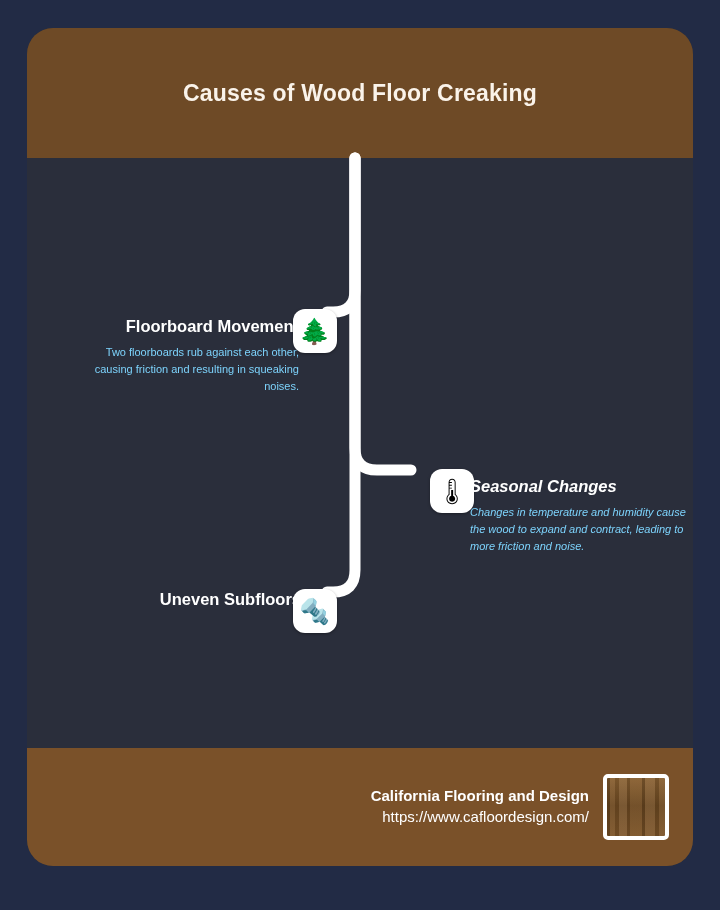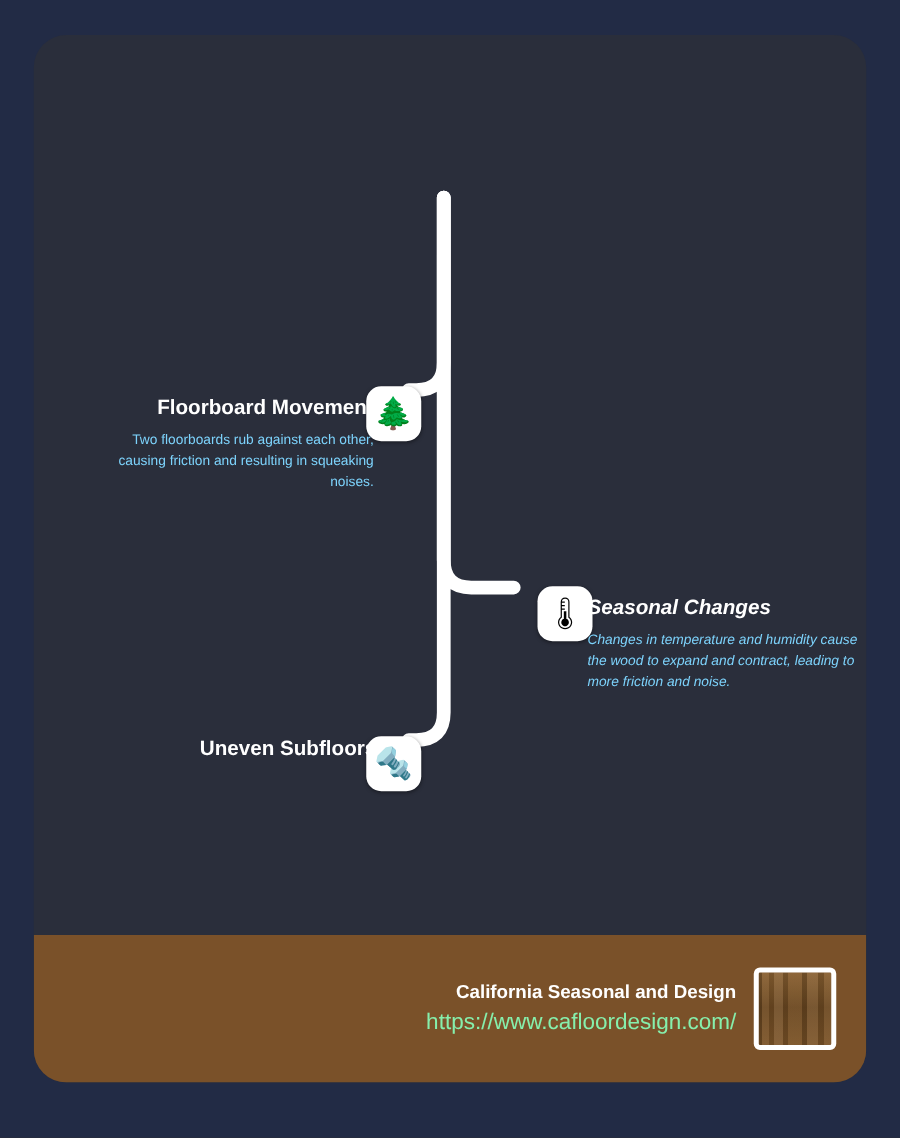--- a/index.html
+++ b/index.html
@@ -58,22 +58,22 @@
     text-align: right;
     margin-right: 14px;
   }
   .footer-brand {
     color: #FFFFFF;
     font-size: 15px;
     font-weight: bold;
     line-height: 1.35;
   }
   .footer-url {
-    color: #86efac;
-    font-size: 18px;
+    color: #ffffff;
+    font-size: 15px;
     line-height: 1.45;
   }
   .footer-logo {
     width: 66px;
     height: 66px;
     border: 4px solid #FFFFFF;
     border-radius: 5px;
     box-sizing: border-box;
     background:
       linear-gradient(90deg, rgba(0,0,0,0.22) 0 5%, rgba(255,255,255,0.05) 5% 14%,
@@ -137,20 +137,23 @@
   #node-2 .icon-badge { left: 403px; top: 441px; }
   #node-2 .node-text  { left: 443px; top: 448px; font-style: italic; }
   #node-3 .icon-badge { left: 266px; top: 561px; }
   #node-3 .node-text  { left: 26px;  top: 561px; }
 </style>
 </head>
 <body>
 
 <div class="infographic-card">
 
+  <div class="header-band">
+    <div class="header-title">Causes of Wood Floor Creaking</div>
+  </div>
 
   <svg class="connector-svg" viewBox="0 0 666 838">
 
     <path d="M328,130 L328,262 Q328,284 306,284 L300,284" fill="none" stroke="#FFFFFF" stroke-width="11" stroke-linecap="round"></path>
     <path d="M328,130 L328,420 Q328,442 350,442 L384,442" fill="none" stroke="#FFFFFF" stroke-width="11" stroke-linecap="round"></path>
     <path d="M328,130 L328,542 Q328,564 306,564 L300,564" fill="none" stroke="#FFFFFF" stroke-width="11" stroke-linecap="round"></path>
   </svg>
 
   <div class="node" id="node-1">
     <div class="icon-badge">🌲</div>
@@ -170,19 +173,19 @@
 
   <div class="node" id="node-3">
     <div class="icon-badge">🔩</div>
     <div class="node-text align-right">
       <div class="node-title">Uneven Subfloors</div>
     </div>
   </div>
 
   <div class="footer-band">
     <div class="footer-text">
-      <div class="footer-brand">California Seasonal and Design</div>
+      <div class="footer-brand">California Flooring and Design</div>
       <div class="footer-url">https://www.cafloordesign.com/</div>
     </div>
     <div class="footer-logo"></div>
   </div>
 
 </div>
 
 </body></html>

